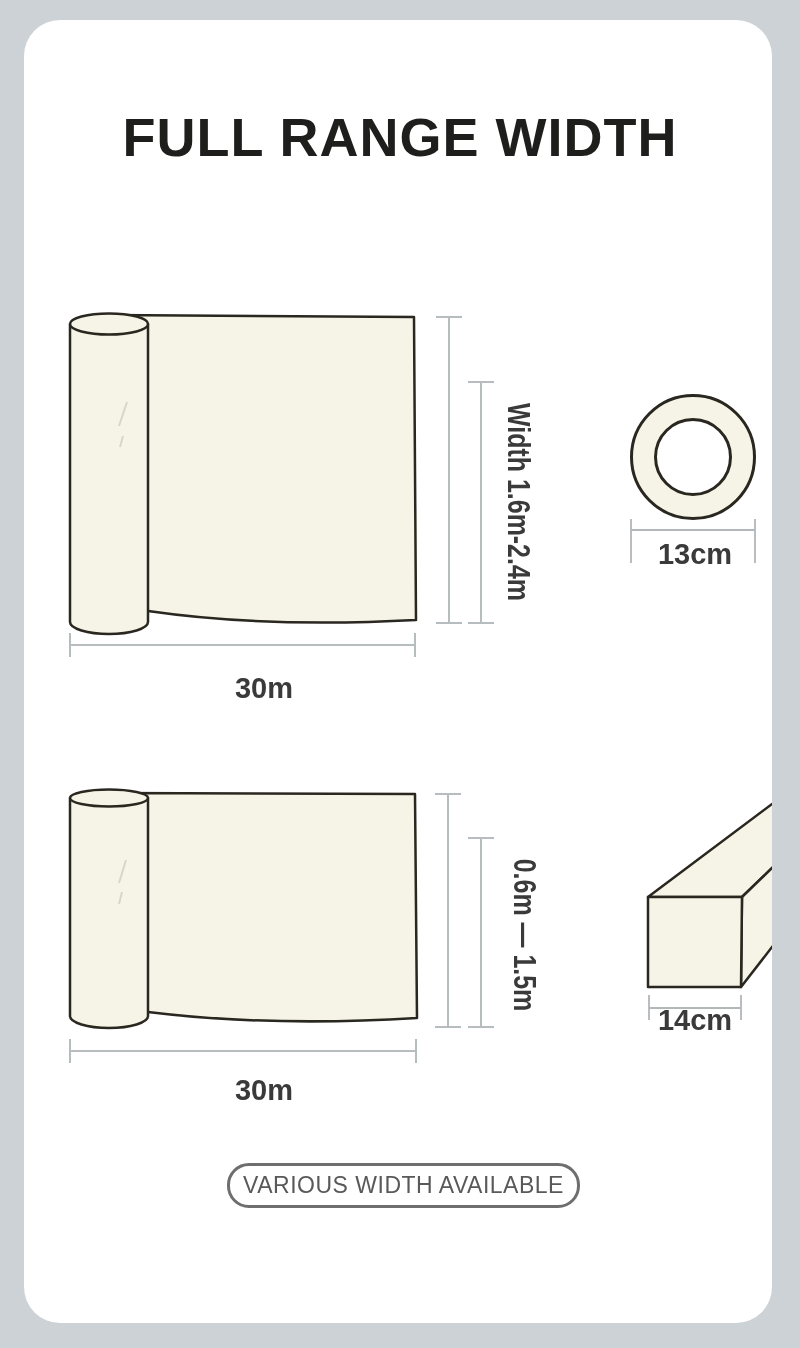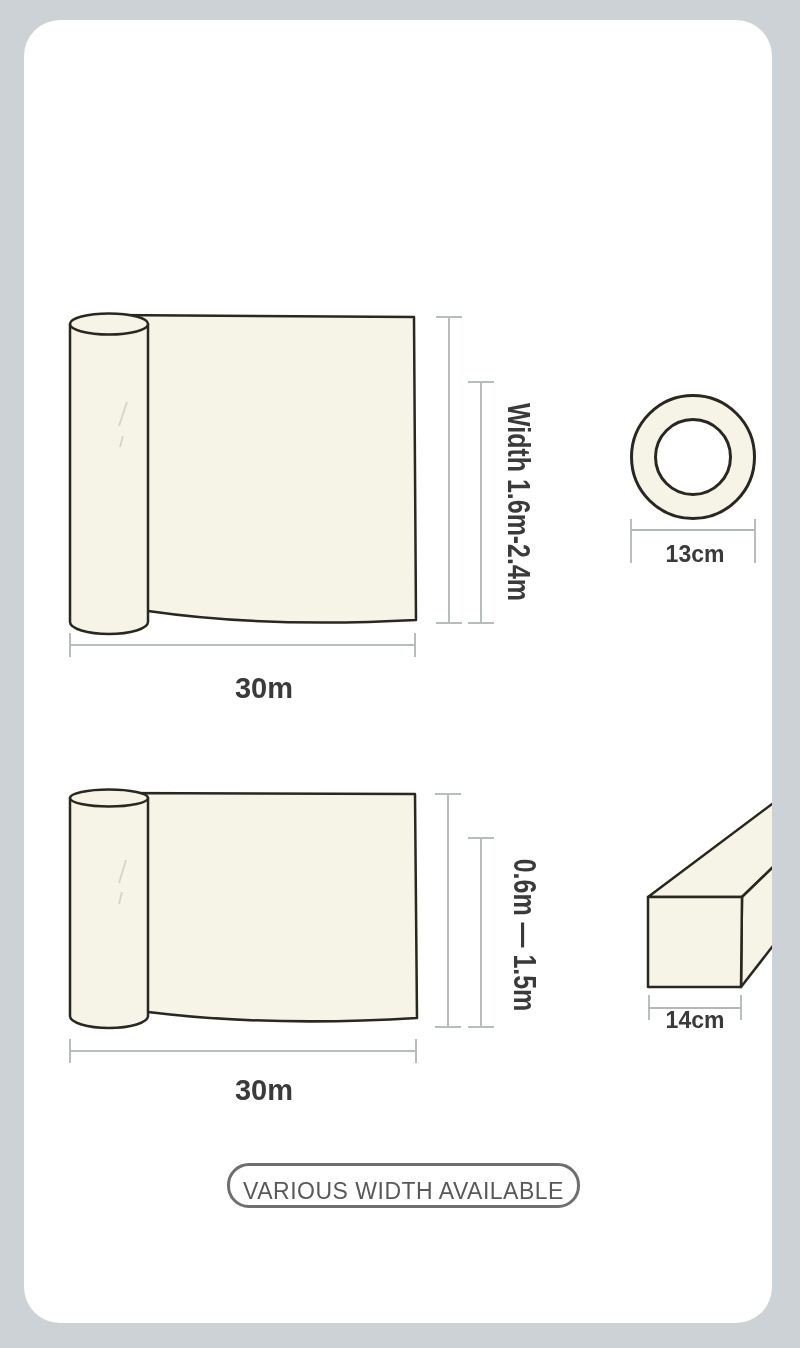--- a/index.html
+++ b/index.html
@@ -50,46 +50,47 @@
     position: absolute;
     font-weight: 700;
     color: #3a3a3a;
     white-space: nowrap;
     transform: translate(-50%, -50%);
   }
   .dim-label.rot {
     transform: translate(-50%, -50%) rotate(90deg) scale(0.86, 1.05);
   }
   .fs29 { font-size: 29px; }
-  .fs27 { font-size: 23px; }
+  .fs27 { font-size: 29px; }
   .badge {
     position: absolute;
     left: 227px;
     top: 1163px;
     width: 353px;
     height: 45px;
     box-sizing: border-box;
     border: 3px solid #6e6e6e;
     border-radius: 22px;
     display: flex;
-    align-items: flex-end;
+    align-items: center;
     justify-content: center;
     font-size: 23px;
     color: #595959;
     letter-spacing: 0.5px;
   }
 </style>
 </head>
 <body>
 
 <div class="page">
   <div class="card">
     <div class="stage">
 
       <div class="title">
+        <div>FULL RANGE WIDTH</div>
       </div>
 
       <svg class="diagram-svg" width="800" height="1348" viewBox="0 0 800 1348">
 
         <g fill="#f6f4e7" stroke="#29271f" stroke-width="2.5" stroke-linejoin="round">
           <path d="M110 315 L414 317 L416 620 Q265 628 148 611 L110 611 Z"></path>
           <path d="M70 324 L70 622 A39 12 0 0 0 148 622 L148 324 Z"></path>
           <ellipse cx="109" cy="324" rx="39" ry="10.5"></ellipse>
           <path d="M127 402 L119 426 M123 436 L120 447" fill="none" stroke="#d8d6c8" stroke-width="2"></path>
         </g>

